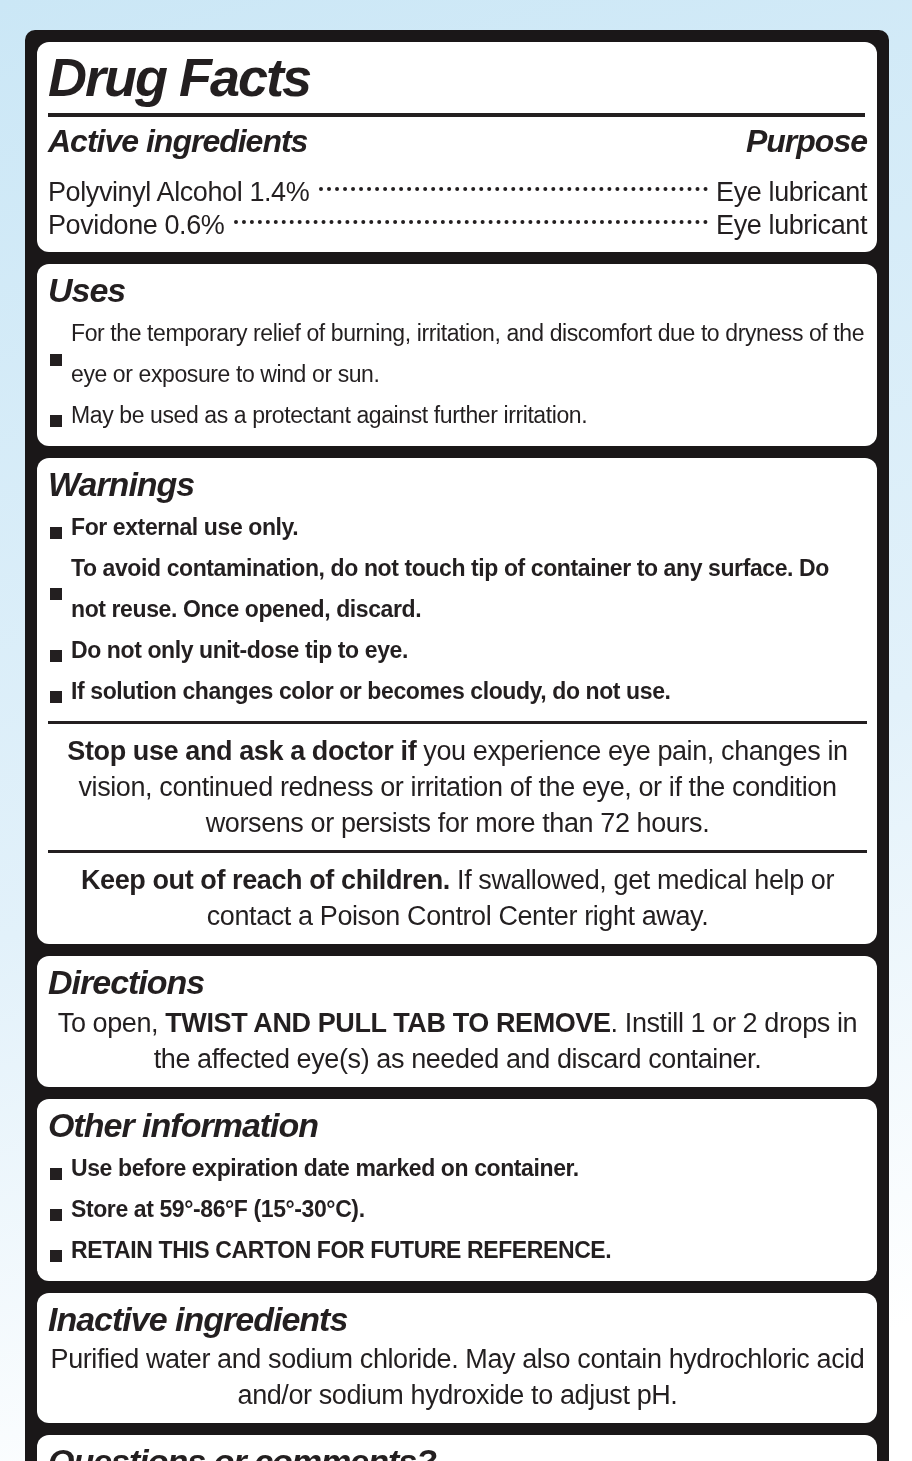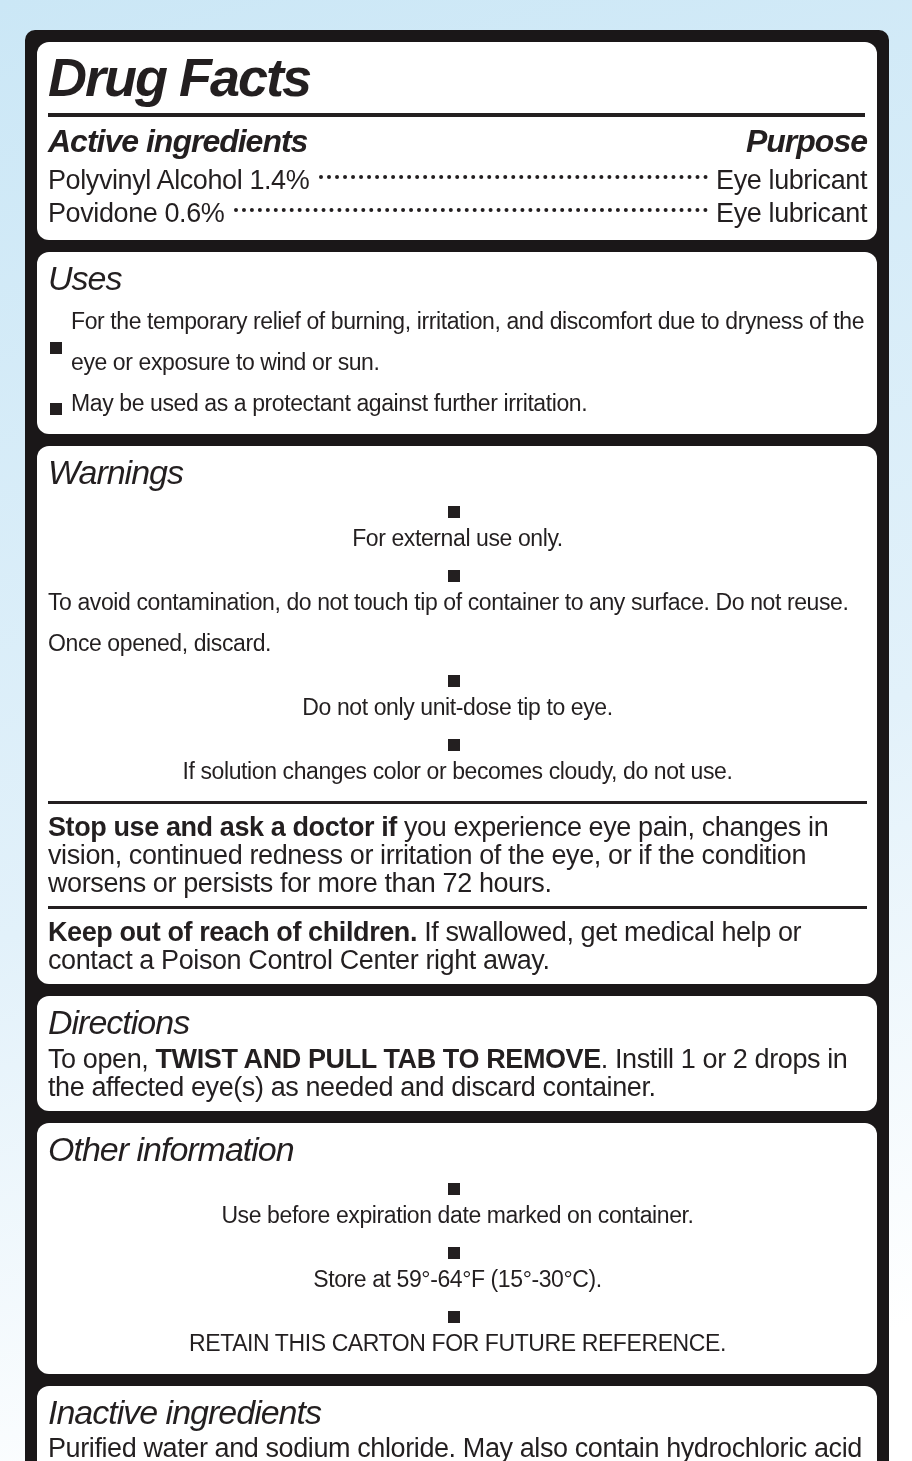--- a/index.html
+++ b/index.html
@@ -54,63 +54,64 @@
     margin:9px 0 9px 0;
   }
   .ai-header{
     display:flex;
     justify-content:space-between;
     align-items:baseline;
     font-size:32px;
     font-weight:bold;
     font-style:italic;
     letter-spacing:-1px;
-    margin:2px 0 4px 0;
+    margin:2px 0 16px 0;
   }
   .ing-row{
     display:flex;
     align-items:center;
     font-size:27px;
     line-height:33px;
     letter-spacing:-0.4px;
   }
   .ing-row .leader{
     flex:1;
     border-bottom:4px dotted var(--ink);
     margin:0 8px 7px 10px;
     min-width:30px;
   }
   .sec-heading{
     font-size:34px;
-    font-weight:normal;
+    font-weight:bold;
     font-style:italic;
     letter-spacing:-1px;
     line-height:1.2;
     margin-bottom:2px;
   }
   .body-text{
     font-size:27px;
-    line-height:28px;
-    letter-spacing:-0.4px;
+    line-height:36px;
+    letter-spacing:-0.4px;
+    text-align:center;
   }
   .bullet{
     display:flex;
     align-items:center;
     font-size:23px;
     line-height:41px;
     letter-spacing:-0.4px;
   }
   .bullet .sq{
     flex:none;
     width:12px;height:12px;
     background:var(--ink);
     margin:11px 9px 0 2px;
   }
   .bold{font-weight:bold;}
-  .bullets-bold .bullet{font-weight:normal;flex-direction:column;}
+  .bullets-bold .bullet{font-weight:bold;}
   .q-line{
     font-size:28px;
     font-weight:bold;
     line-height:36px;
     letter-spacing:-0.4px;
     display:flex;
     align-items:center;
   }
   .phone-glyph{
     font-size:32px;
@@ -187,21 +188,21 @@
 
   <section class="panel">
     <h2 class="sec-heading">Other information</h2>
     <div class="bullets-bold">
       <div class="bullet">
         <span class="sq"></span>
         <span>Use before expiration date marked on container.</span>
       </div>
       <div class="bullet">
         <span class="sq"></span>
-        <span>Store at 59°-64°F (15°-30°C).</span>
+        <span>Store at 59°-86°F (15°-30°C).</span>
       </div>
       <div class="bullet">
         <span class="sq"></span>
         <span>RETAIN THIS CARTON FOR FUTURE REFERENCE.</span>
       </div>
     </div>
   </section>
 
   <section class="panel">
     <h2 class="sec-heading">Inactive ingredients</h2>

